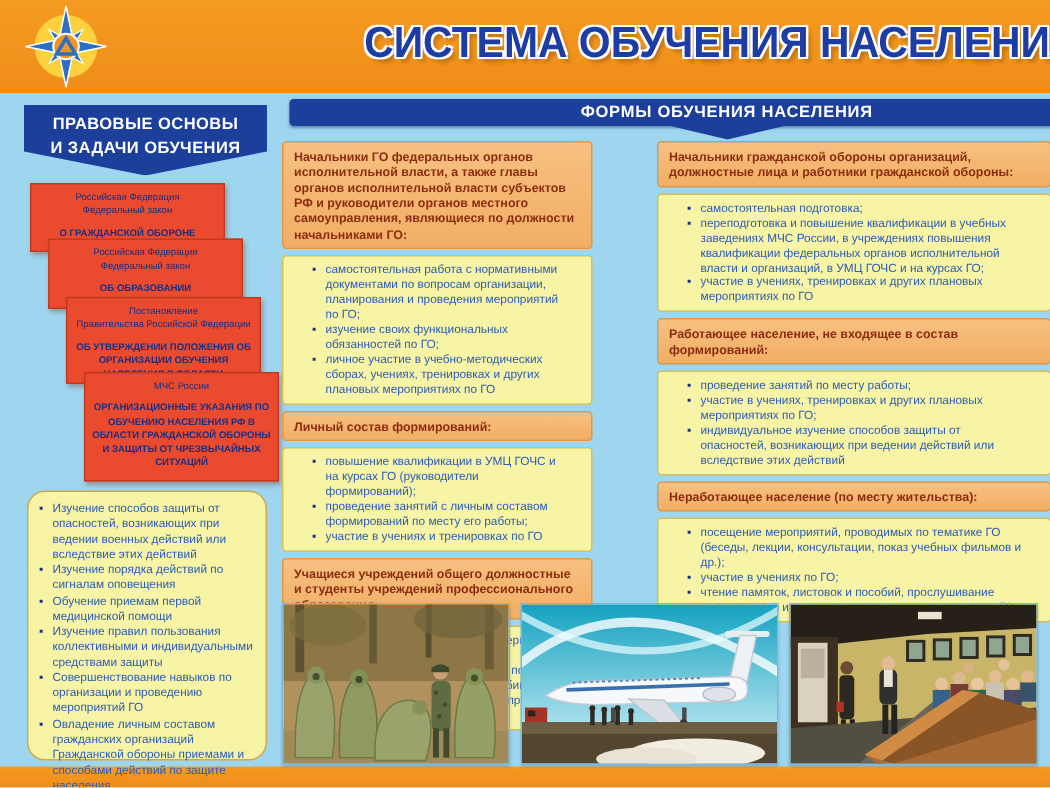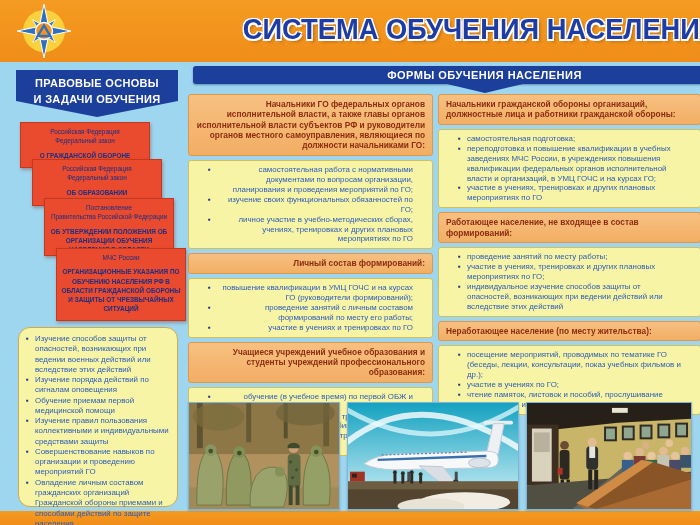--- a/index.html
+++ b/index.html
@@ -46,21 +46,21 @@
 
   .tasks { position:absolute; left:10px; top:257px; width:160px; height:180px;
     background:#f8f4a6; border:1px solid #cfa94e; border-radius:12px;
     padding:6px 7px 4px 7px; font-size:7.9px; line-height:1.3; color:#2b5cb8; }
 
   .bullet { position:relative; padding-left:9px; }
   .bullet::before { content:"▪"; position:absolute; left:0; top:0; color:#16338a; font-size:8px; }
 
   
   .col { position:absolute; top:94px; display:flex; flex-direction:column; gap:4px; }
-  .col-left  { left:188px; width:245px;text-align:right; }
+  .col-left  { left:188px; width:207px; }
   .col-right { left:438px; width:263px; }
   .sec-header { background:linear-gradient(180deg,#f7c081,#f2ae64); border:1px solid #dd9848; border-radius:3px;
     color:#8c2c10; font-weight:bold; font-size:8.3px; line-height:1.25; padding:4px 7px; }
   .sec-body { background:#f8f4a6; border:1px solid #d3c05b; border-radius:3px;
     color:#2b5cb8; font-size:7.9px; line-height:1.26; padding:4px 19px; }
 
   
   .photo { position:absolute; top:402px; height:108px; border:1px solid #7fb6d8; box-shadow:0 1px 2px rgba(0,50,90,.25); }
   .photo svg { display:block; width:100%; height:100%; }
   .photo1 { left:188px; width:152px; }
@@ -129,21 +129,21 @@
       <div class="bullet">самостоятельная работа с нормативными документами по вопросам организации, планирования и проведения мероприятий по ГО;</div>
       <div class="bullet">изучение своих функциональных обязанностей по ГО;</div>
       <div class="bullet">личное участие в учебно-методических сборах, учениях, тренировках и других плановых мероприятиях по ГО</div>
     </div>
     <div class="sec-header">Личный состав формирований:</div>
     <div class="sec-body">
       <div class="bullet">повышение квалификации в УМЦ ГОЧС и на курсах ГО (руководители формирований);</div>
       <div class="bullet">проведение занятий с личным составом формирований по месту его работы;</div>
       <div class="bullet">участие в учениях и тренировках по ГО</div>
     </div>
-    <div class="sec-header">Учащиеся учреждений учебное образования и студенты учреждений профессионального образования:</div>
+    <div class="sec-header">Учащиеся учреждений общего должностные и студенты учреждений профессионального образования:</div>
     <div class="sec-body">
       <div class="bullet">обучение (в учебное время) по первой ОБЖ и дисциплине БЖД;</div>
       <div class="bullet">участие в учениях и тренировках по ГО;</div>
       <div class="bullet">чтение памяток, листовок и пособий, прослушивание радиопередач и просмотр телепрограмм по тематике ГО</div>
     </div>
   </div>
 
   <div class="col col-right">
     <div class="sec-header">Начальники гражданской обороны организаций, должностные лица и работники гражданской обороны:</div>
     <div class="sec-body">

